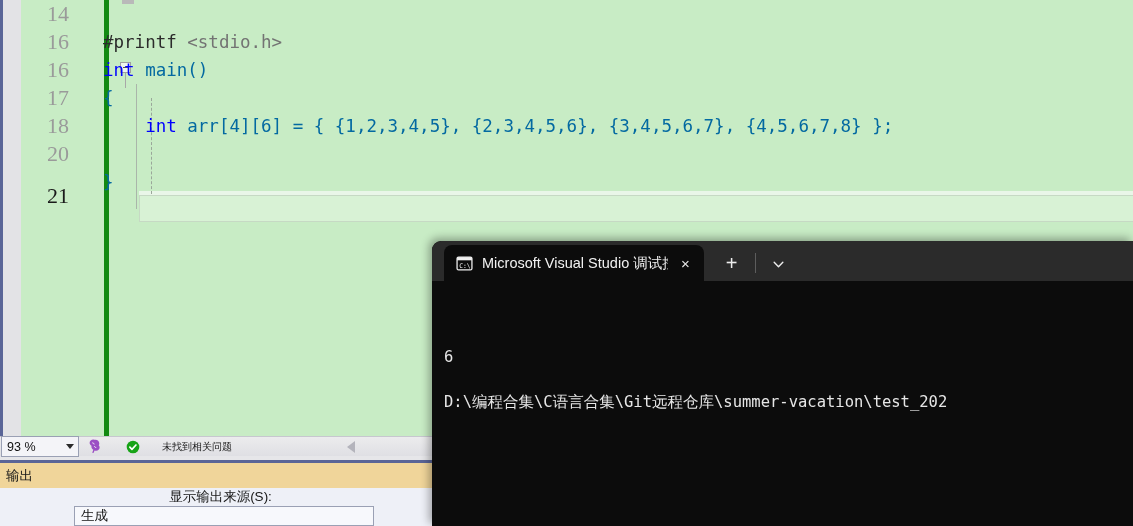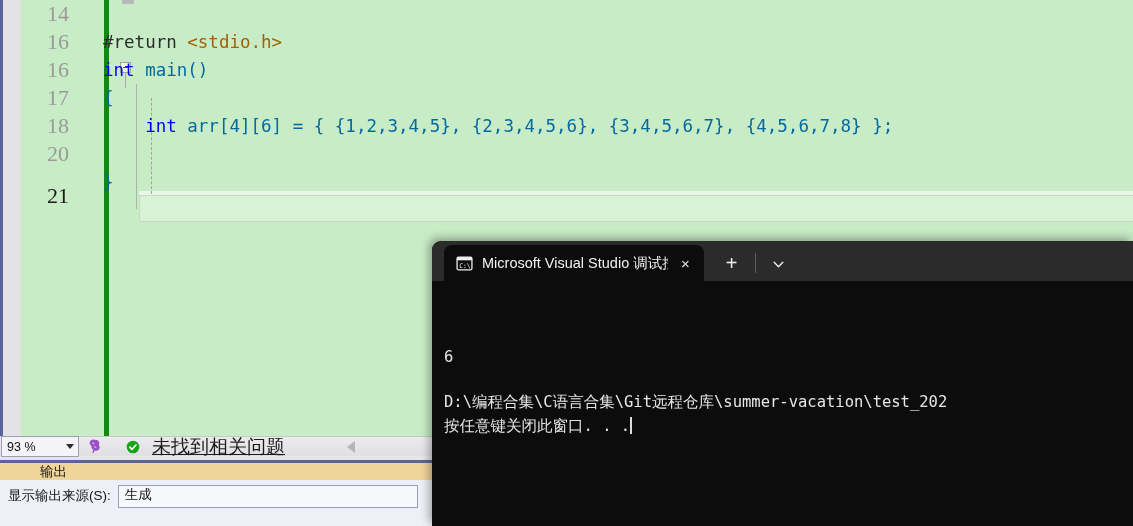--- a/index.html
+++ b/index.html
@@ -118,21 +118,21 @@
   }
   .cur-line-box-top {
     position: absolute; left: 118px; top: 191px;
     width: 1014px; height: 4px;
     background: #e9f6e8;
   }
 
   
   .k-blue   { color: #0000ff; }
   .k-purple { color: #9b2fae; }
-  .k-red    { color: #a16207; }
+  .k-red    { color: #737373; }
   .k-esc    { color: #9b2020; }
   .k-plain  { color: #0369a1; }
   .k-pp     { color: #2b2b2b; }
 
   
   #statusbar {
     position: absolute; left: 0; top: 436px; width: 433px; height: 20px;
     background: linear-gradient(#ececed, #dfdfe4);
     border-top: 1px solid #c7c7cf;
     box-sizing: border-box;
@@ -150,54 +150,54 @@
   }
   .combo-arrow {
     width: 0; height: 0;
     border-left: 4px solid transparent;
     border-right: 4px solid transparent;
     border-top: 5px solid #2b2b2b;
   }
   .brain-icon { margin-left: 5px; width: 18px; height: 18px; display:block; }
   .ok-badge { margin-left: 24px; width: 14px; height: 14px; display:block; }
   .status-text {
-    margin-left: 12px; font-size: 19px; color: #1b1b1b;
-    font-family: "Liberation Sans", sans-serif;
-    text-decoration: underline;
+    margin-left: 22px; font-size: 10px; color: #1b1b1b;
+    font-family: "Liberation Sans", sans-serif;
   }
   .nav-tri {
     margin-left: auto; margin-right: 78px;
     width: 0; height: 0;
     border-top: 6px solid transparent;
     border-bottom: 6px solid transparent;
     border-right: 8px solid #b4b4bc;
   }
 
   
   #output-panel {
     position: absolute; left: 0; top: 460px; width: 433px; height: 66px;
     background: #eef0f7;
     border-top: 3px solid #5a6597;
     box-sizing: border-box;
   }
   .out-tabstrip {
-    height: 17px;
+    height: 25px;
     background: #f0d59a;
-    display: flex; align-items: center; padding-left: 34px;
+    display: flex; align-items: center;
   }
   .out-tab {
     padding: 0 10px 0 6px;
     font-size: 13.5px; color: #171717;
     font-family: "Liberation Sans", sans-serif;
     height: 25px; line-height: 25px;
   }
   .out-toolbar {
     height: 32px; display: flex; align-items: center;
     padding-left: 8px;
     background: #eef0f7;
+    flex-direction: column;
   }
   .out-label {
     font-size: 13.5px; color: #161616;
     font-family: "Liberation Sans", sans-serif;
   }
   .out-combo {
     margin-left: 7px;
     width: 300px; height: 23px;
     background: #f7f8fc;
     border: 1px solid #9aa0b4;
@@ -299,21 +299,21 @@
     <div class="fold-col">
       <div class="fold-stub"></div>
       <div class="fold-box"></div>
       <div class="fold-vline"></div>
     </div>
     <div class="struct-bracket"></div>
     <div class="indent-guide"></div>
 
     <div id="code-lines">
         <div class="code-line"><span class="ln">14</span><span class="codearea"></span></div>
-        <div class="code-line"><span class="ln">16</span><span class="codearea"><span class="k-pp">#return </span><span class="k-red">&lt;stdio.h&gt;</span></span></div>
+        <div class="code-line"><span class="ln">16</span><span class="codearea"><span class="k-pp">#printf </span><span class="k-red">&lt;stdio.h&gt;</span></span></div>
         <div class="code-line"><span class="ln">16</span><span class="codearea"><span class="k-blue">int</span><span class="k-plain"> main()</span></span></div>
         <div class="code-line"><span class="ln">17</span><span class="codearea"><span class="k-plain">{</span></span></div>
         <div class="code-line"><span class="ln">18</span><span class="codearea"><span class="k-plain">    </span><span class="k-blue">int</span><span class="k-plain"> arr[4][6] = { {1,2,3,4,5}, {2,3,4,5,6}, {3,4,5,6,7}, {4,5,6,7,8} };</span></span></div>
         <div class="code-line"><span class="ln">20</span></div>
         <div class="code-line"><span class="ln active">21</span><span class="codearea"><span class="k-plain">}</span></span></div>
       </div>
   </div>
 
   <div id="statusbar">
     <div class="zoom-combo">
@@ -360,15 +360,15 @@
       <span class="con-tab-close">×</span>
     </div>
     <span class="con-newtab">+</span>
     <span class="con-sep"></span>
     <svg class="con-chevron" viewBox="0 0 12 12">
       <path d="M2 4l4 4 4-4" fill="none" stroke="#ededed" stroke-width="1.3" stroke-linecap="round" stroke-linejoin="round"></path>
     </svg>
   </div>
 
   <div class="con-body">
-    <div id="console-lines"><div class="con-line">6</div><div class="con-blank"></div><div class="con-line">D:\编程合集\C语言合集\Git远程仓库\summer-vacation\test_202</div><div class="con-line">按任意键关闭此窗口. . .<span class="caret"></span></div></div>
+    <div id="console-lines"><div class="con-line">6</div><div class="con-blank"></div><div class="con-line">D:\编程合集\C语言合集\Git远程仓库\summer-vacation\test_202</div></div>
   </div>
 </div>
 
 </body></html>

